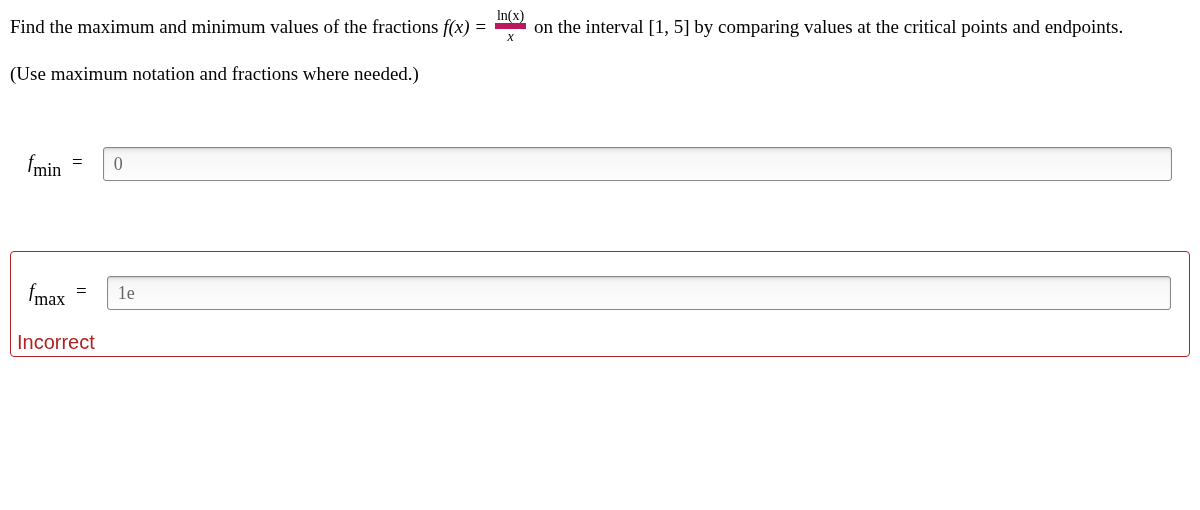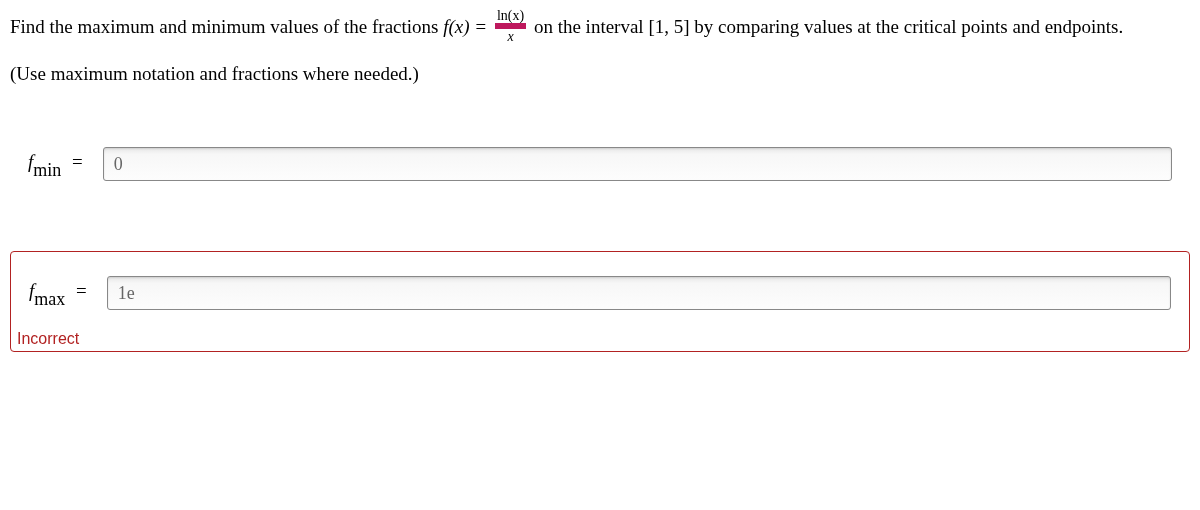--- a/index.html
+++ b/index.html
@@ -62,21 +62,21 @@
       padding: 24px 18px 0 18px;
       margin-bottom: 0;
       margin-top: 10px;
     }
     .incorrect-box .answer-row {
       margin-bottom: 18px;
       padding: 0;
     }
     .incorrect-label {
       color: #b22222;
-      font-size: 16px;
+      font-size: 20px;
       font-family: Arial, sans-serif;
       margin-top: 2px;
       margin-left: -12px;
     }
     .frac {
       display: inline-block;
       vertical-align: middle;
       text-align: center;
       font-size: 14px;
       line-height: 1.1;

